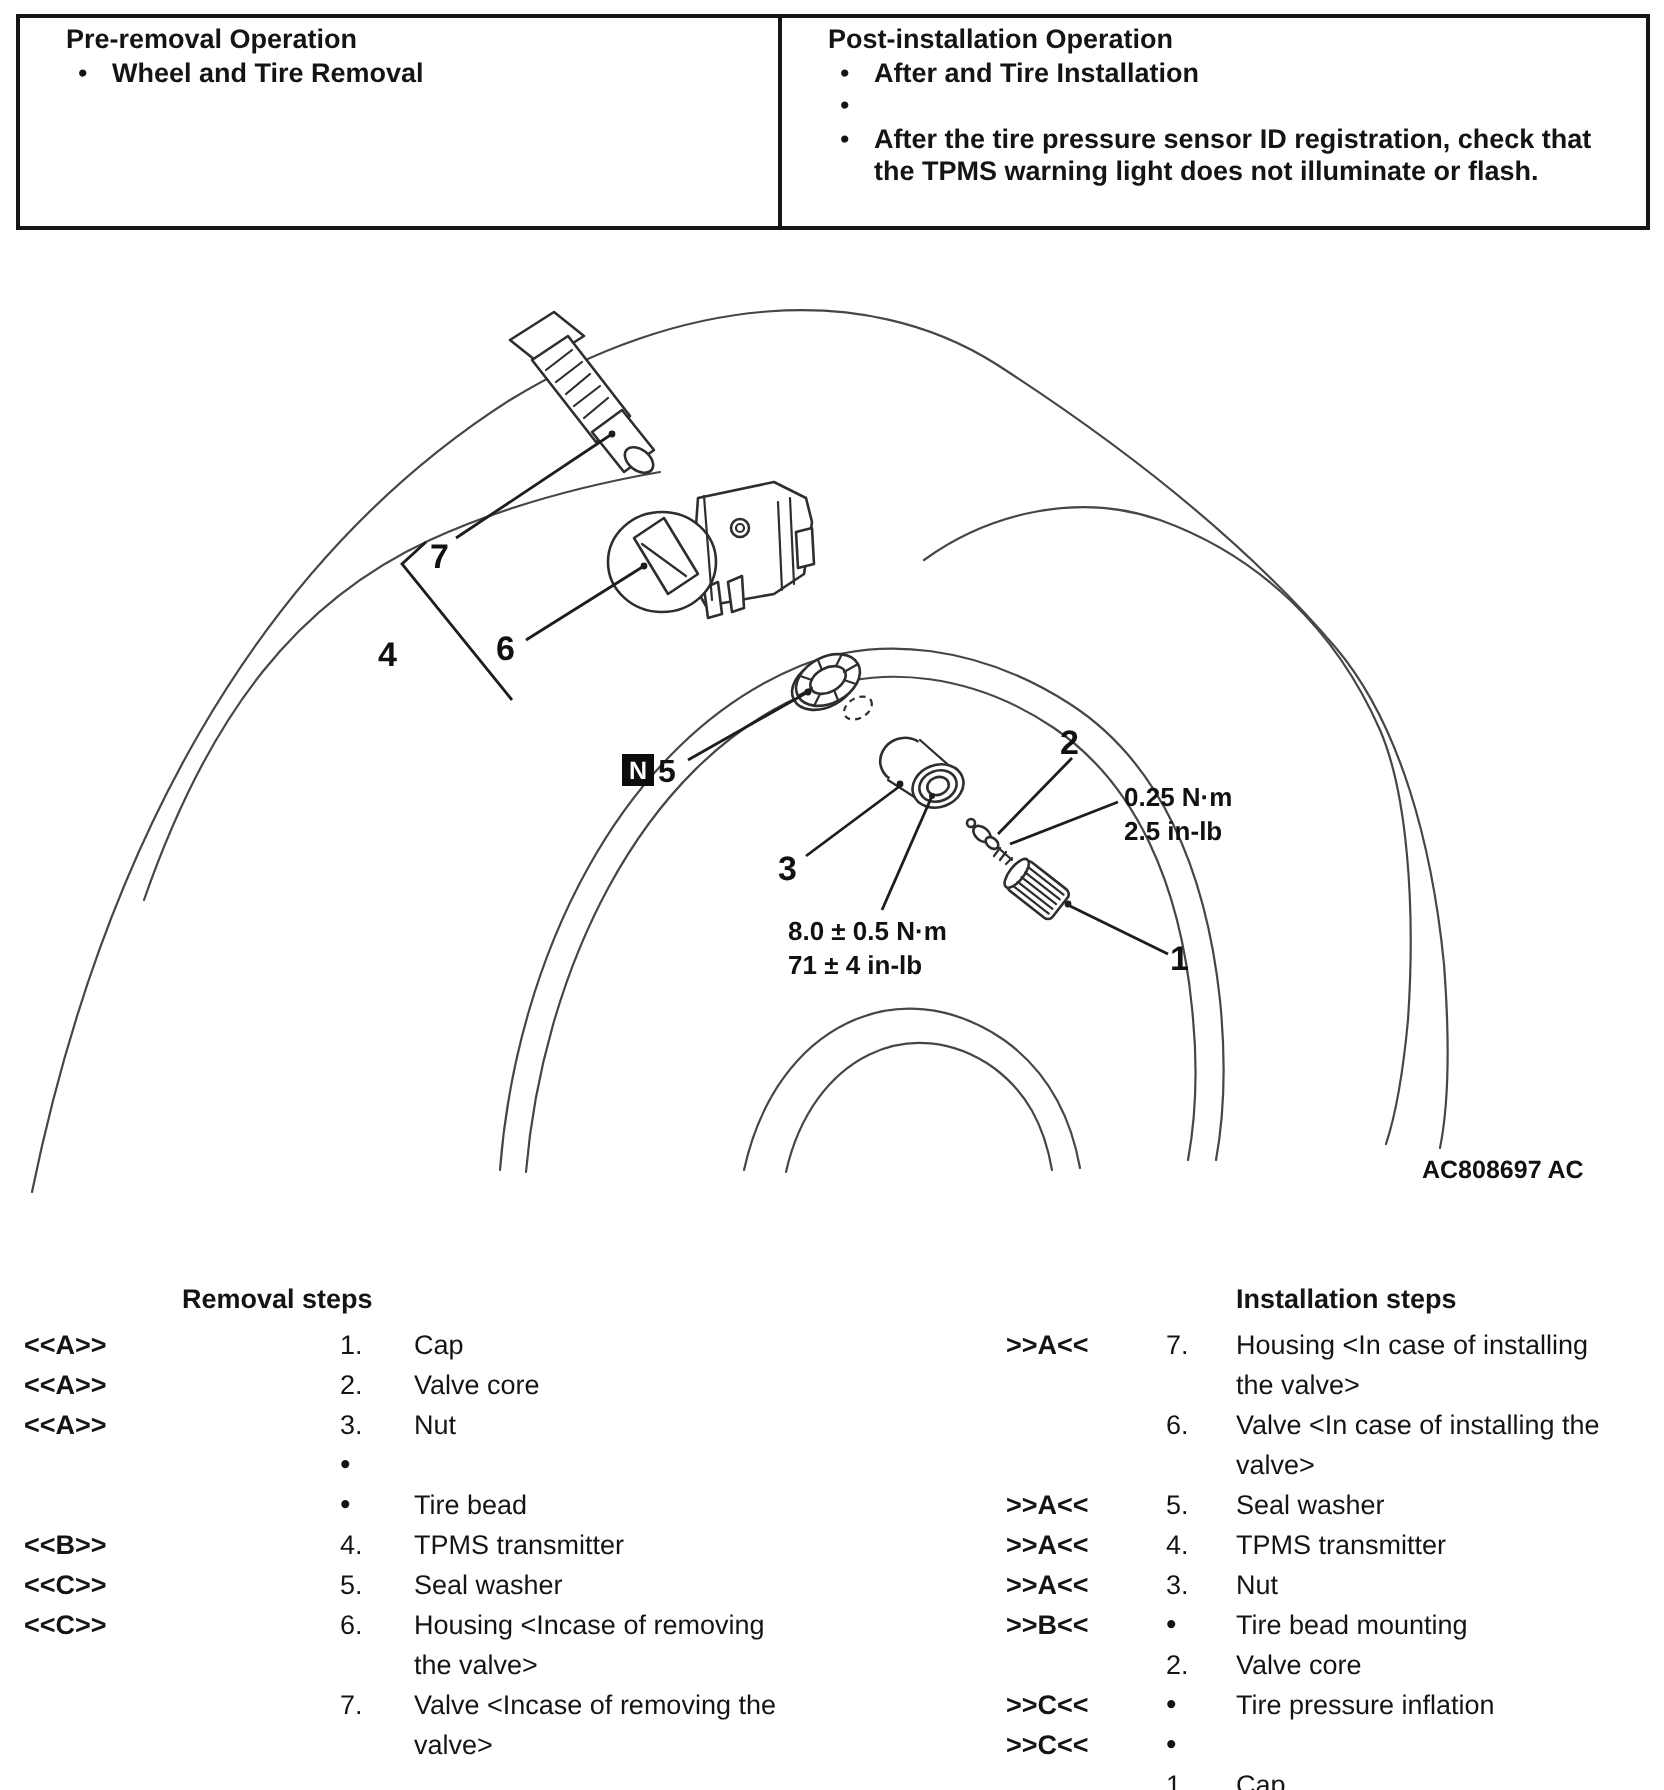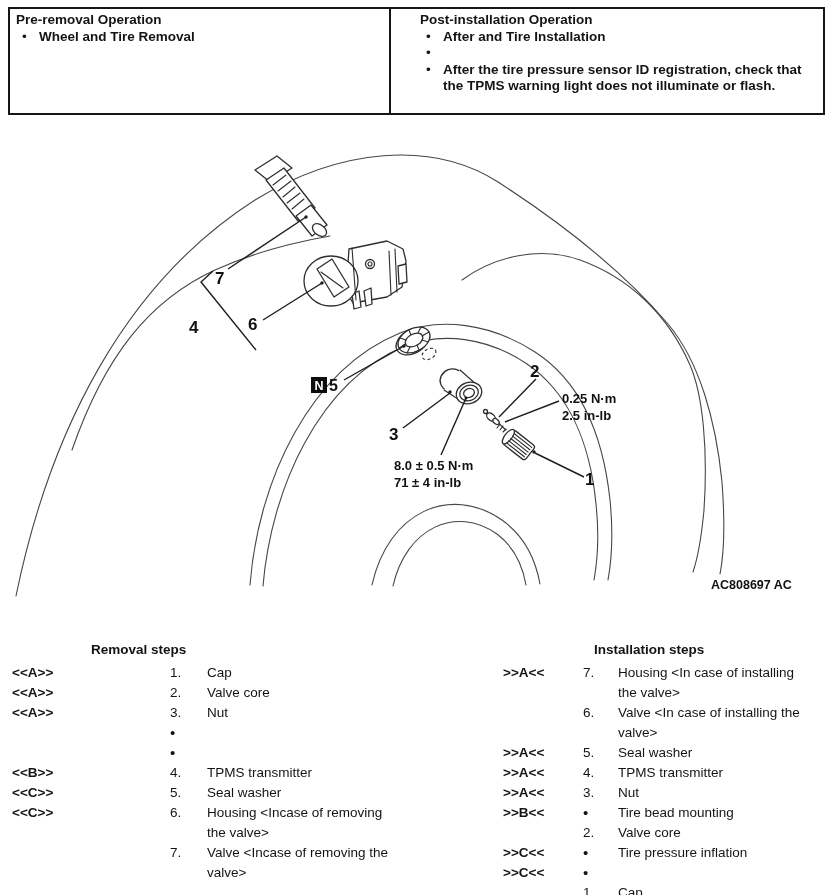--- a/index.html
+++ b/index.html
@@ -2,23 +2,23 @@
 <html><head>
 <meta charset="utf-8">
 <style>
   html,body { margin:0; padding:0; background:#ffffff; }
   #page { position:relative; width:832px; height:895px; background:#fff;
           font-family:"Liberation Sans", sans-serif; color:#141414; overflow:hidden; }
 
   
   .opbox { position:absolute; left:8px; top:7px; width:813px; height:104px;
            border:2px solid #161616; display:flex; font-size:13.5px; line-height:16.5px; background:#fff; }
-  .opcell { padding:3px 6px; box-sizing:border-box; }
+  .opcell { padding:3px 23px; box-sizing:border-box; }
   .opcell.left  { width:381px; flex:none; border-right:2px solid #161616; }
-  .opcell.right { flex:1;margin-left:23px; }
+  .opcell.right { flex:1; }
   .optitle { font-weight:bold; }
   .op-item { display:flex; padding-left:6px; }
   .op-item .dot { width:17px; flex:none; }
   .op-item .itext { white-space:pre-line;font-weight:bold; }
 
   
   #diagram { position:absolute; left:0; top:130px; }
   .arc  { fill:none; stroke:#464646; stroke-width:1.1; stroke-linecap:round; }
   .part { fill:#ffffff; stroke:#2e2e2e; stroke-width:1.3; stroke-linejoin:round; }
   .pline{ fill:none; stroke:#2e2e2e; stroke-width:1.1; stroke-linecap:round; }
@@ -29,21 +29,21 @@
   .figcode { font:bold 12.5px "Liberation Sans", sans-serif; fill:#111; }
   .nsym    { font:bold 12.5px "Liberation Sans", sans-serif; fill:#fff; }
   .n5      { font:bold 16px "Liberation Sans", sans-serif; fill:#111; }
 
   
   .steps { position:absolute; top:640px; font-size:13.5px; line-height:20px; }
   .steps .hdr { font-weight:bold; margin-bottom:3px; }
   .steps.removal { left:12px; width:412px; }
   .steps.removal .hdr { margin-left:79px; }
   .steps.installation { left:503px; width:329px; }
-  .steps.installation .hdr { margin-left:91px; }
+  .steps.installation .hdr { margin-left:115px; }
   .srow { display:grid; }
   .steps.removal .srow { grid-template-columns:158px 37px 207px; }
   .steps.installation .srow { grid-template-columns:80px 35px 214px; }
   .srow .mk { font-weight:bold; }
   .srow .no.bullet { font-size:15px; }
   .srow .tx { white-space:pre-line; }
 </style>
 </head>
 <body>
 
@@ -230,20 +230,21 @@
           <span class="no">3.</span>
           <span class="tx">Nut</span>
         </div>
         <div class="srow">
           <span class="mk"></span>
           <span class="no bullet">•</span>
         </div>
         <div class="srow">
           <span class="mk"></span>
           <span class="no bullet">•</span>
+          <span class="tx">Tire bead</span>
         </div>
         <div class="srow">
           <span class="mk">&lt;&lt;B&gt;&gt;</span>
           <span class="no">4.</span>
           <span class="tx">TPMS transmitter</span>
         </div>
         <div class="srow">
           <span class="mk">&lt;&lt;C&gt;&gt;</span>
           <span class="no">5.</span>
           <span class="tx">Seal washer</span>

